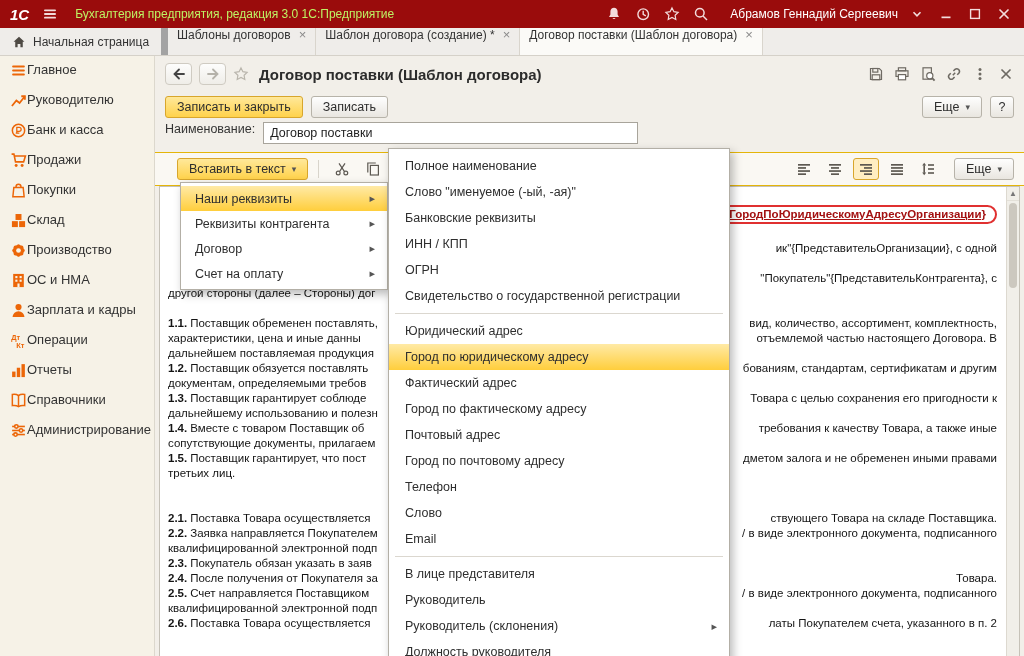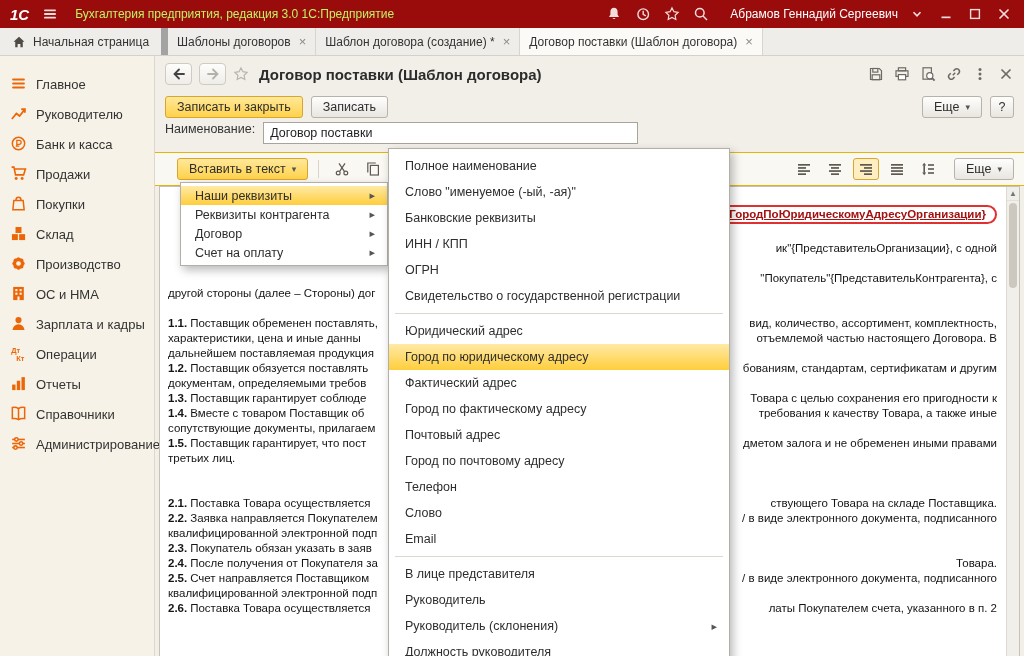--- a/index.html
+++ b/index.html
@@ -18,30 +18,30 @@
   .tb-title { font-size:12px; color:#bef264; margin-left:6px; white-space:nowrap; }
   .tb-right { margin-left:auto; display:flex; align-items:center; gap:5px; }
   .tb-user { font-size:12px; color:#fff; margin:0 2px 0 12px; white-space:nowrap; cursor:pointer; }
 
   
   .tabbar { position:absolute; top:28px; left:0; right:0; height:28px; background:#efedea;
     border-bottom:1px solid #d5d1c9; display:flex; align-items:stretch; font-size:12px; color:#333; }
   .home-tab { display:flex; align-items:center; gap:7px; padding:0 12px; border-right:7px solid #a3a3a3; cursor:pointer; }
   .home-tab .icon { color:#4e4a44; width:14px; height:14px; }
   .tabs { display:flex; align-items:stretch; }
-  .tab { display:flex; align-items:center; gap:8px; padding:0 9px; border-right:1px solid #d9d5cd; cursor:pointer; }
+  .tab { display:flex; align-items:flex-start; gap:8px; padding:0 9px; border-right:1px solid #d9d5cd; cursor:pointer; }
   .tab.active { background:#fbfaf7; }
   .tab-label { white-space:nowrap; }
   .tab-close { color:#8a8a8a; font-size:13px; line-height:1; cursor:pointer; }
   .tab-close::after { content:"×"; }
 
   
   .sidebar { position:absolute; top:56px; left:0; bottom:0; width:155px; background:#f6f2e7;
     border-right:1px solid #dcd8cd; padding-top:6px; }
-  .side-item { height:30px; display:flex; align-items:flex-end; gap:9px; padding:0 10px;
+  .side-item { height:30px; display:flex; align-items:flex-start; padding:0 10px;
     font-size:13px; color:#333; cursor:pointer; white-space:nowrap; }
   .side-item .icon { color:#ec6608; width:17px; height:17px; flex:none; }
 
   
   .main { position:absolute; top:56px; left:155px; right:0; bottom:0; }
   .page-header { height:36px; display:flex; align-items:center; gap:7px; padding:0 10px; }
   .nav-btn { width:27px; height:22px; border:1px solid #cfcbc2; border-radius:4px;
     background:linear-gradient(#fdfdfc,#efede8); display:flex; align-items:center; justify-content:center;
     color:#444; cursor:pointer; }
   .nav-btn.disabled { color:#b5b2aa; }
@@ -88,21 +88,21 @@
     font-size:8px; border-bottom:1px solid #e3e0d8; cursor:pointer; }
   .vs-up::after { content:"▲"; }
   .vthumb { position:absolute; top:16px; left:2px; right:2px; height:85px; background:#ccc8bf; border-radius:4px; cursor:pointer; }
 
   
   .menu { position:absolute; background:#fff; border:1px solid #b3afa6; box-shadow:3px 4px 9px rgba(0,0,0,.28);
     font-size:12.5px; color:#2e2e2e; z-index:50; padding:3px 0; }
   .menu1 { left:180px; top:182px; width:208px; }
   .menu2 { left:388px; top:148px; width:342px; z-index:60; padding:4px 0; }
   .mi { height:26px; display:flex; align-items:center; padding:0 12px 0 16px; cursor:pointer; white-space:nowrap;text-align:right; }
-  .menu1 .mi { height:19px; padding-left:14px; }
+  .menu1 .mi { height:25px; padding-left:14px; }
   .mi.hl { background:linear-gradient(#ffeaa6,#ffce3c); }
   .mi.arrow::after { content:"▸"; margin-left:auto; font-size:11px; color:#555; padding-left:12px; }
   .mi.sep { height:0; border-top:1px solid #dbd7cf; margin:4px 6px; padding:0; }
 </style>
 </head>
 <body>
 
 <div class="screen">
 
   <header class="titlebar">
@@ -580,20 +580,24 @@
           <div class="dline">
             <span class="dl"><b class="dn"></b><span>документам, определяемыми требов</span></span>
             <span class="dr"></span>
           </div>
 
           <div class="dline">
             <span class="dl"><b class="dn">1.3.</b><span>Поставщик гарантирует соблюде</span></span>
             <span class="dr">Товара с целью сохранения его пригодности к</span>
           </div>
 
+          <div class="dline">
+            <span class="dl"><b class="dn"></b><span>дальнейшему использованию и полезн</span></span>
+            <span class="dr"></span>
+          </div>
 
           <div class="dline">
             <span class="dl"><b class="dn">1.4.</b><span>Вместе с товаром Поставщик об</span></span>
             <span class="dr">требования к качеству Товара, а также иные</span>
           </div>
 
           <div class="dline">
             <span class="dl"><b class="dn"></b><span>сопутствующие документы, прилагаем</span></span>
             <span class="dr"></span>
           </div>

